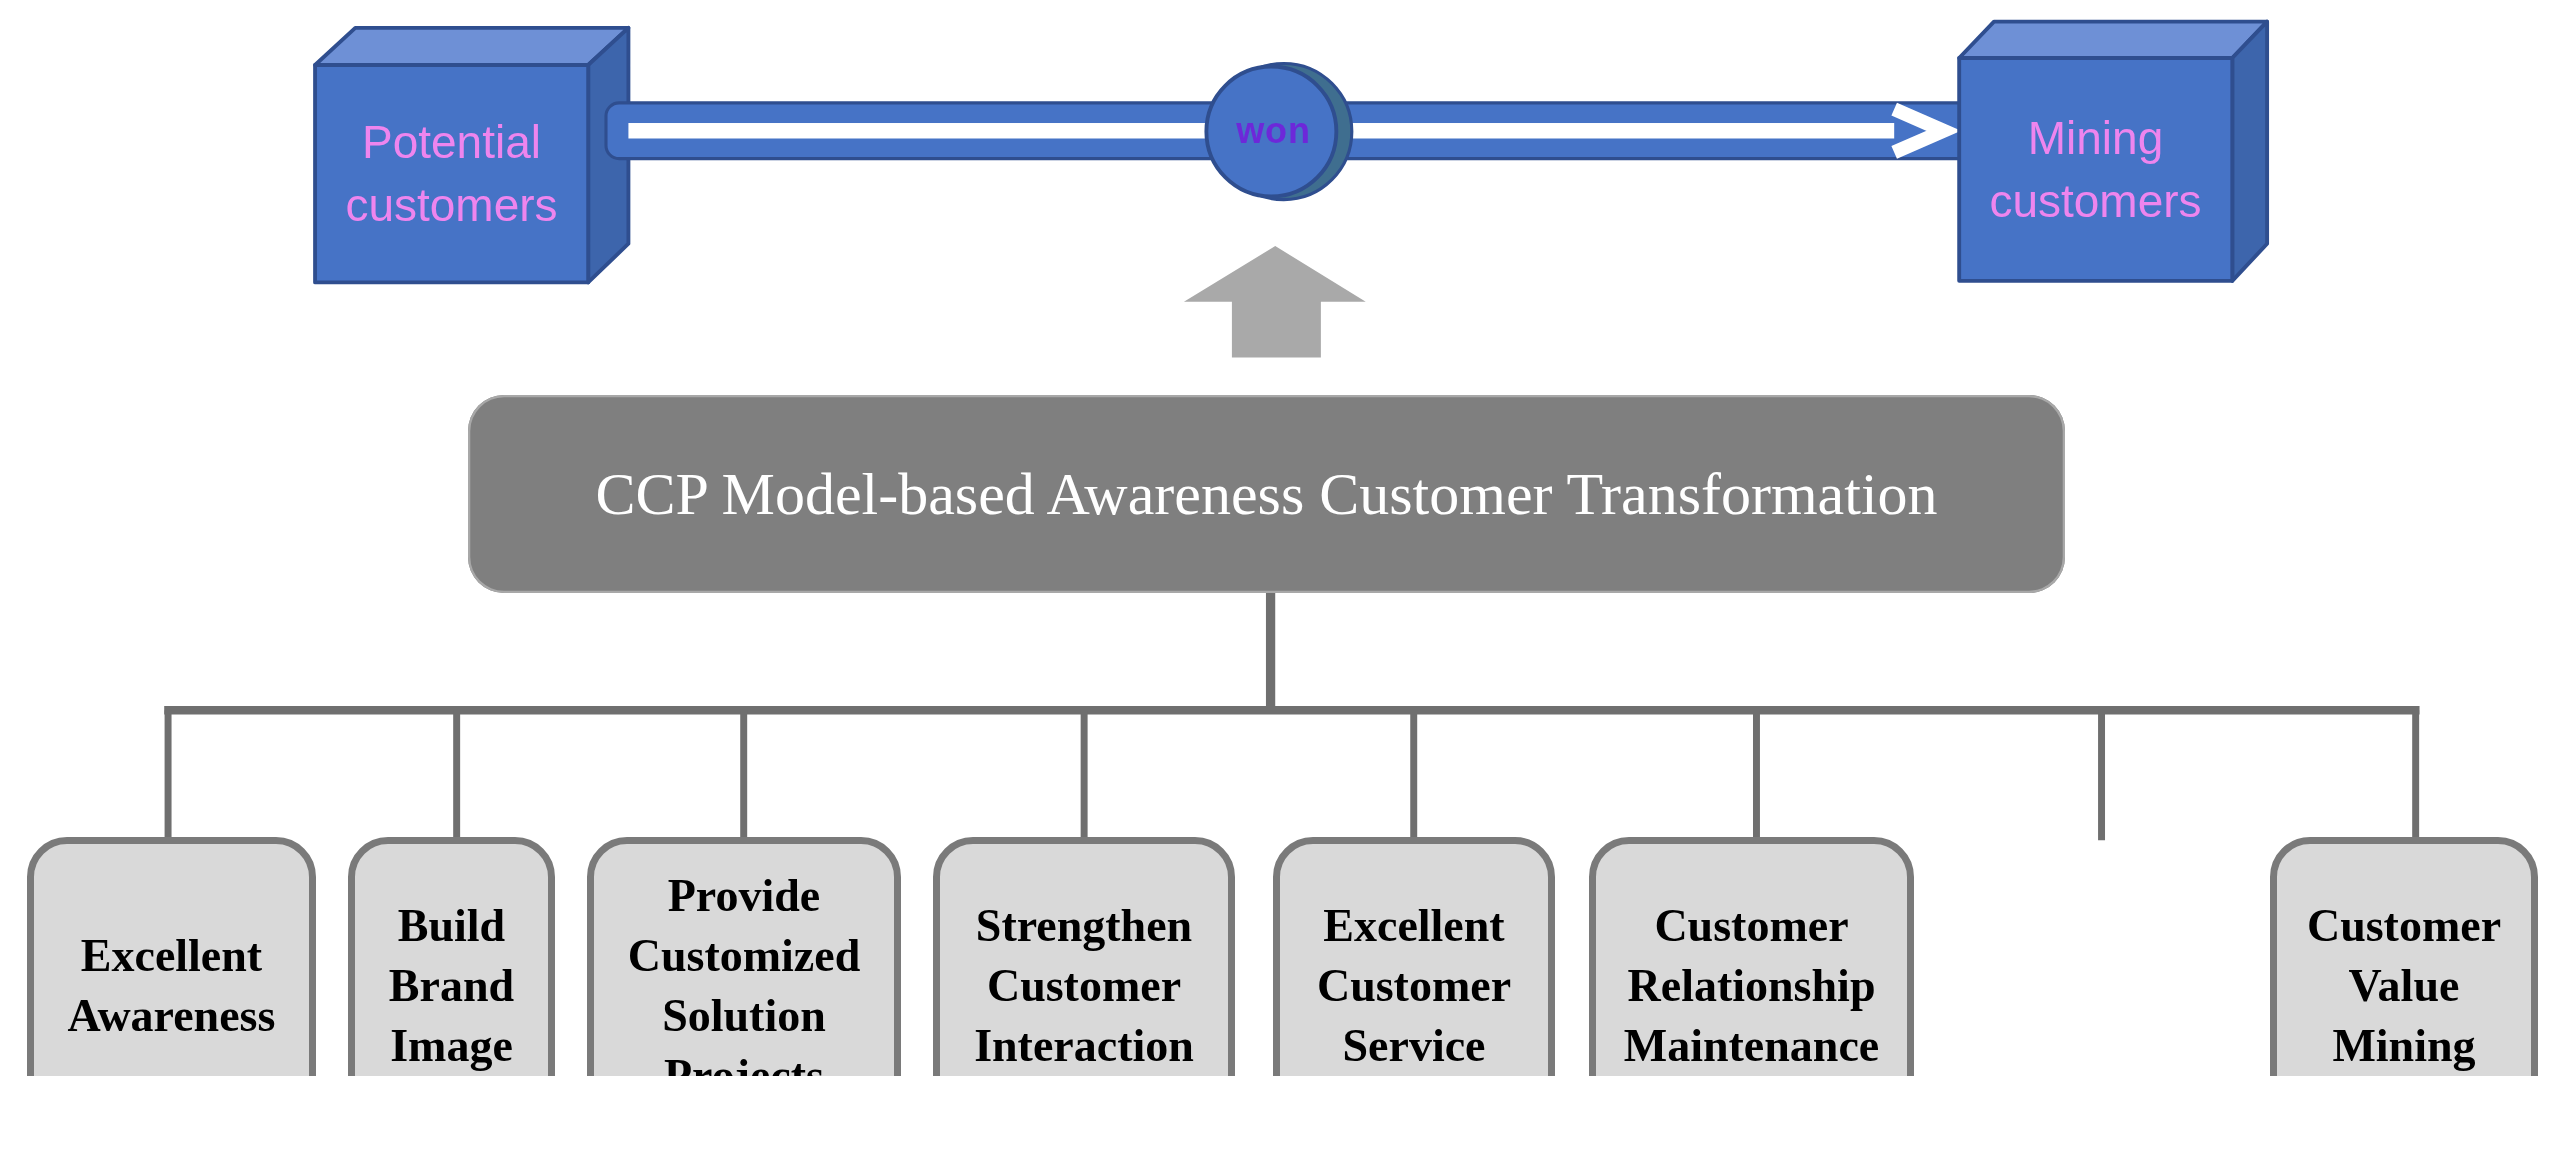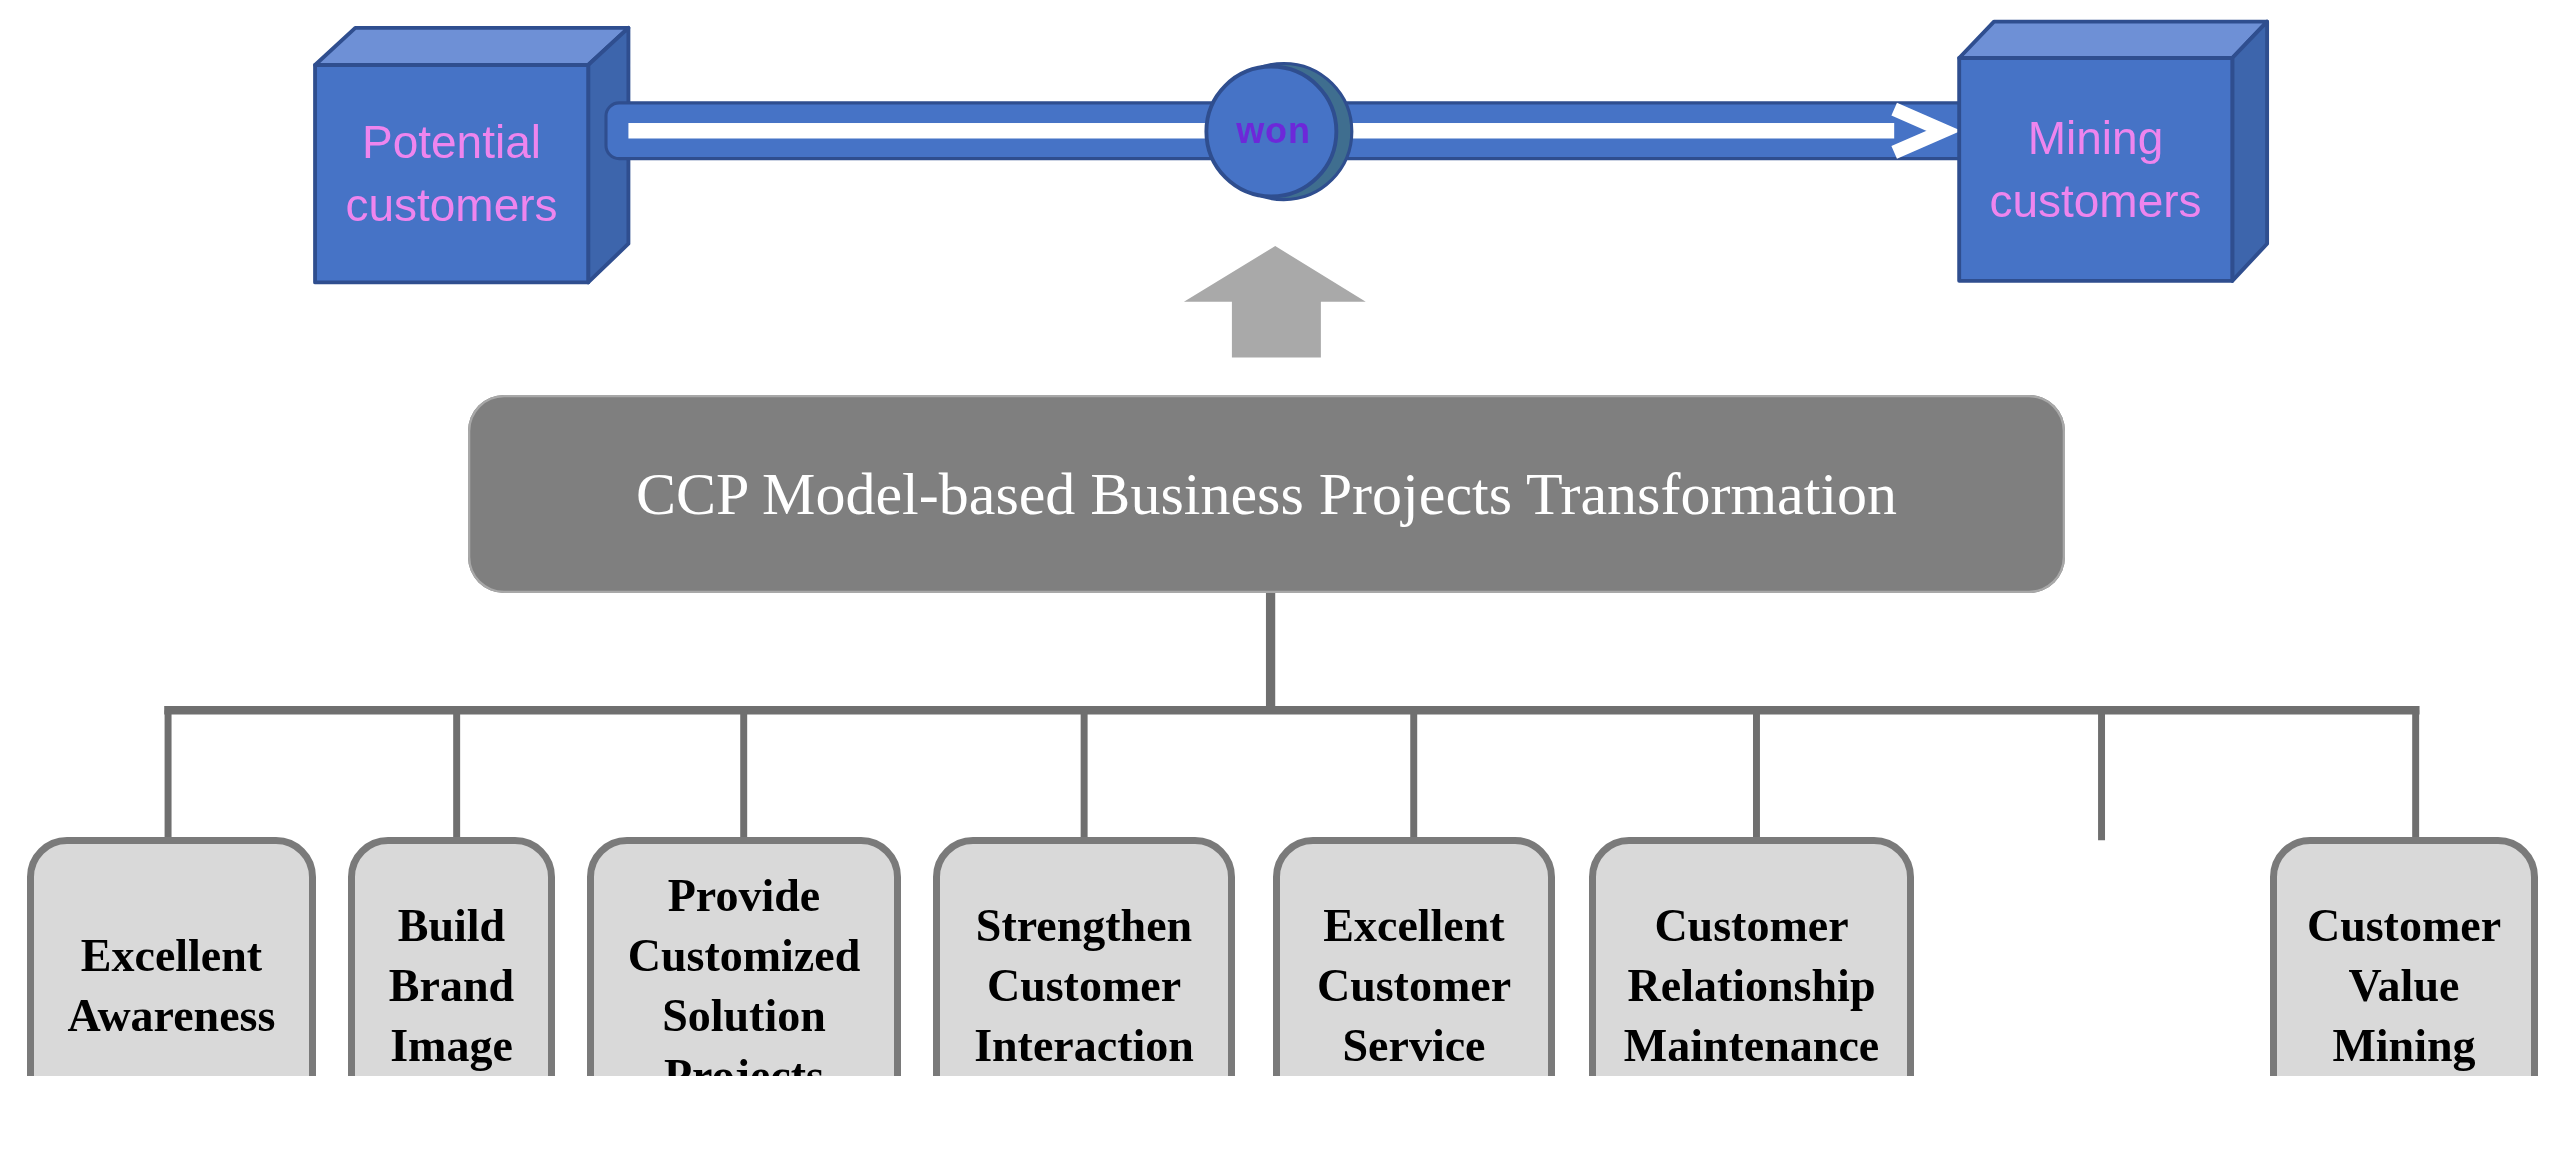--- a/index.html
+++ b/index.html
@@ -102,21 +102,21 @@
   </svg>
 
   <div class="cube-label" style="left:315px;top:65px;width:273px;height:217px;">Potential
 customers</div>
 
   <div class="cube-label" style="left:1959px;top:58px;width:273px;height:223px;">Mining
 customers</div>
 
   <div class="won-label">won</div>
 
-  <div class="process-box">CCP Model-based Business Projects Transformation</div>
+  <div class="process-box">CCP Model-based Awareness Customer Transformation</div>
 
   <div class="node" style="left:27px;width:289px;">Excellent
 Awareness</div>
 
   <div class="node" style="left:348px;width:207px;">Build
 Brand
 Image</div>
 
   <div class="node" style="left:587px;width:314px;">Provide
 Customized

